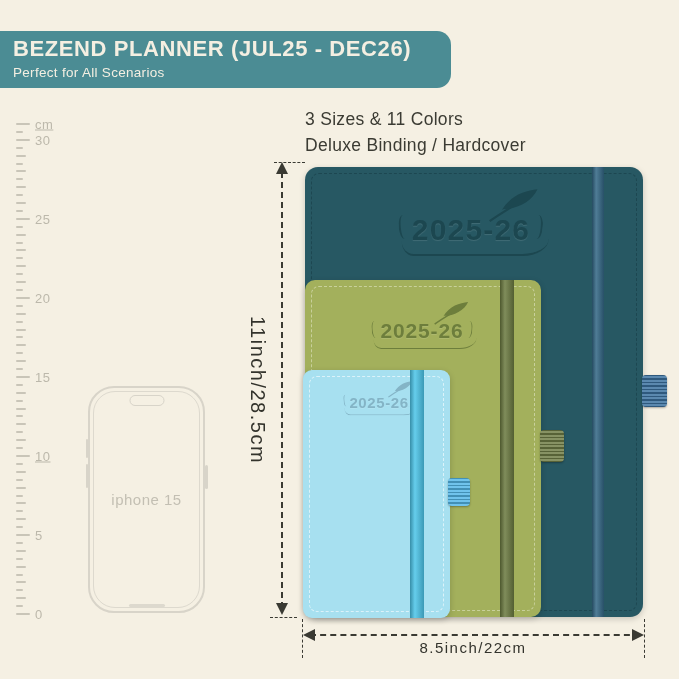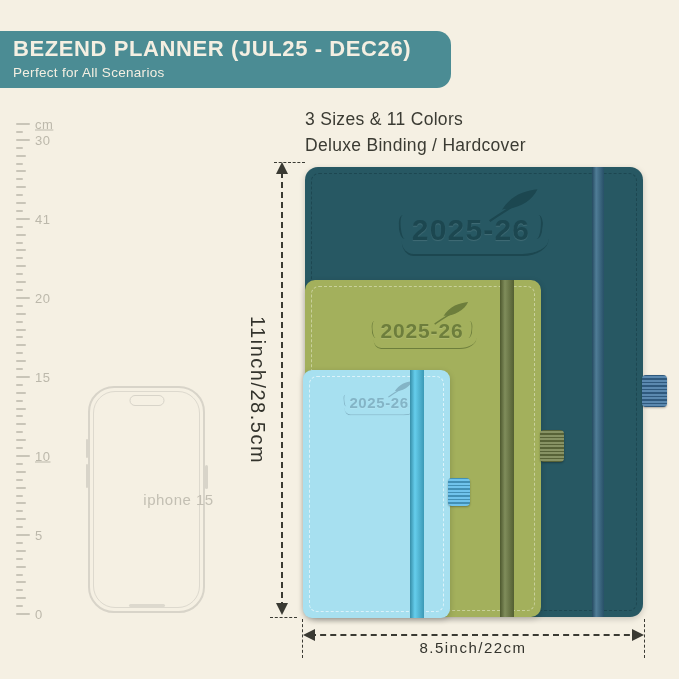--- a/index.html
+++ b/index.html
@@ -18,21 +18,21 @@
   .features{position:absolute;left:305px;top:106px;font-size:17.5px;color:#3b3b33;line-height:26px;letter-spacing:.3px;}
   
   .ruler{position:absolute;left:16px;top:123px;width:70px;height:500px;}
   .tick{position:absolute;left:0;height:2px;background:#c9c5b8;border-radius:1px;}
   .tick.s{width:7px}.tick.m{width:10px}.tick.l{width:14px}
   .rlabel{position:absolute;left:19px;font-size:13px;color:#bcb8ab;transform:translateY(-50%);letter-spacing:.5px;}
   
   .phone{position:absolute;left:88px;top:386px;width:113px;height:223px;border:2px solid #d8d4c9;border-radius:26px;}
   .phone-inner{position:absolute;inset:3px;border:1px solid #ddd9ce;border-radius:22px;}
   .island{position:absolute;top:7px;left:50%;transform:translateX(-50%);width:33px;height:9px;border:1px solid #d8d4c9;border-radius:6px;}
-  .phone-label{position:absolute;top:103px;width:100%;text-align:center;font-size:15px;color:#c3bfb3;letter-spacing:.5px;margin-left:32px;}
+  .phone-label{position:absolute;top:103px;width:100%;text-align:center;font-size:15px;color:#c3bfb3;letter-spacing:.5px;}
   .homebar{position:absolute;bottom:4px;left:50%;transform:translateX(-50%);width:36px;height:3px;background:#ddd9ce;border-radius:2px;}
   .sbtn{position:absolute;width:2.5px;background:#d8d4c9;border-radius:2px;}
   .sbtn.b1{left:-4.5px;top:51px;height:19px;}
   .sbtn.b2{left:-4.5px;top:76px;height:24px;}
   .sbtn.b3{right:-4.5px;top:77px;height:24px;}
   
   .planner{position:absolute;background:var(--cover);box-shadow:0 2px 6px rgba(0,0,0,.18);}
   .planner-large{left:305px;top:167px;width:338px;height:450px;border-radius:13px;}
   .planner-medium{left:305px;top:280px;width:236px;height:337px;border-radius:10px;}
   .planner-small{left:303px;top:370px;width:147px;height:248px;border-radius:9px;}
@@ -157,21 +157,21 @@
       <div class="tick s" style="top: 434.775px;"></div>
       <div class="tick m" style="top: 442.68px;"></div>
       <div class="tick s" style="top: 450.585px;"></div>
       <div class="tick m" style="top: 458.49px;"></div>
       <div class="tick s" style="top: 466.395px;"></div>
       <div class="tick m" style="top: 474.3px;"></div>
       <div class="tick s" style="top: 482.205px;"></div>
       <div class="tick l" style="top: 490.11px;"></div>
       <div class="rlabel" style="top: 1px; text-decoration: underline;">cm</div>
       <div class="rlabel" style="top: 16.81px;">30</div>
-      <div class="rlabel" style="top: 95.86px;">41</div>
+      <div class="rlabel" style="top: 95.86px;">25</div>
       <div class="rlabel" style="top: 174.91px;">20</div>
       <div class="rlabel" style="top: 253.96px;">15</div>
       <div class="rlabel" style="top: 333.01px; text-decoration: underline;">10</div>
       <div class="rlabel" style="top: 412.06px;">5</div>
       <div class="rlabel" style="top: 491.11px;">0</div>
     </div>
 
   <div class="phone">
     <div class="phone-inner"></div>
     <div class="island"></div>

